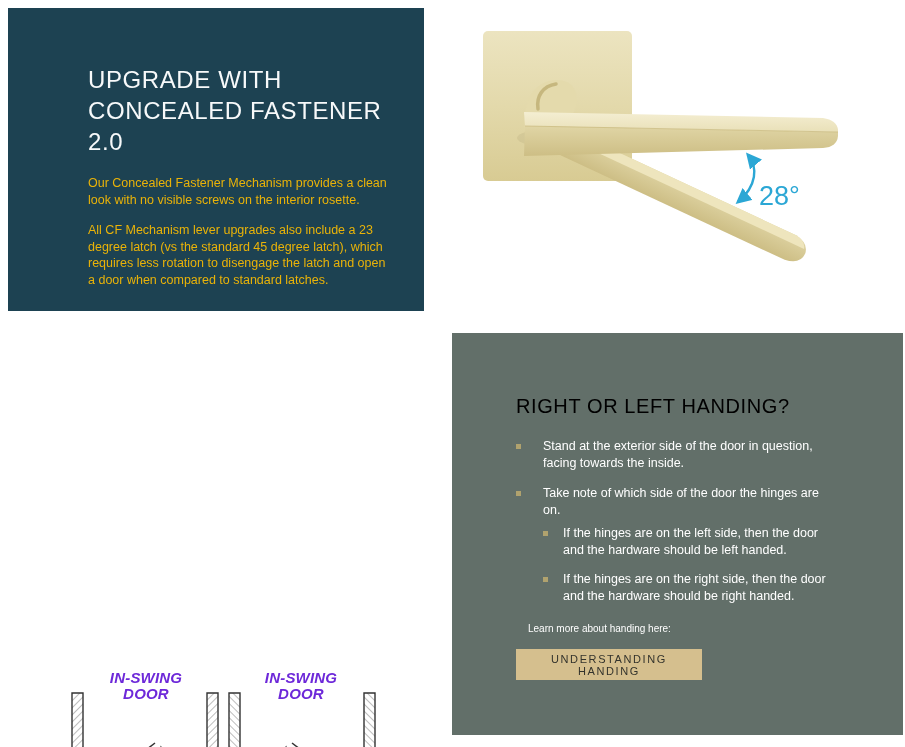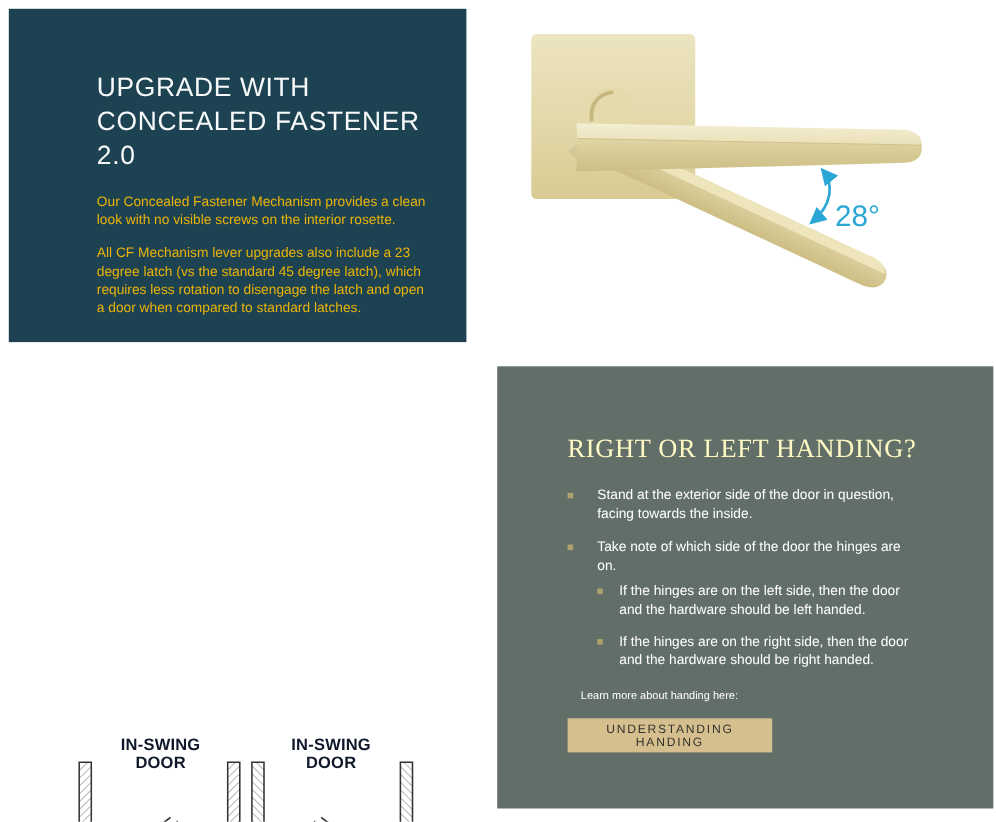--- a/index.html
+++ b/index.html
@@ -21,32 +21,32 @@
   #cf-panel p{margin:0 0 14px 0;font-size:12.5px;line-height:16.5px;max-width:352px;color:#eab308}
 
   
   #lever-area{left:452px;top:8px;width:453px;height:303px}
   #lever-svg{margin-left:3px}
 
   
   #diagram-panel{left:0;top:333px;width:452px;height:402px;background:#fff}
   .dg-title{
     position:absolute;width:140px;text-align:center;font-size:15px;font-weight:bold;
-    line-height:16px;color:#0f172a;letter-spacing:.2px;
+    line-height:16px;color:#6d28d9;letter-spacing:.2px;font-style:italic;
   }
   .dg{position:absolute;width:154px;height:164px}
   .mirror{transform:scaleX(-1)}
 
   
   #handing-panel{
     left:452px;top:333px;width:451px;height:402px;background:#626f69;color:#fff;
     box-sizing:border-box;padding:62px 66px 0 64px;
   }
   #handing-panel h2{
-    margin:0 0 20px 0;font-size:24px;font-weight:300;letter-spacing:.6px;color:#fef9c3;font-family:Liberation Serif, serif;
+    margin:0 0 20px 0;font-size:20px;font-weight:300;letter-spacing:.6px;color:#000000;
   }
   .intro{font-size:12.5px;line-height:16px;margin:0 0 17px 0}
   .bullet-row{display:flex;font-size:12.5px;line-height:17px}
   .bullet-row .sq{width:5px;height:5px;background:#b0a26e;margin-top:6px;flex:none}
   .lvl1 .sq{margin-right:22px}
   .lvl1{margin-bottom:13px}
   .lvl2{margin-left:27px;margin-bottom:12px}
   .lvl2 .sq{margin-right:15px}
   .outro{font-size:10px;margin:18px 0 15px 12px}
   #understanding-btn{

